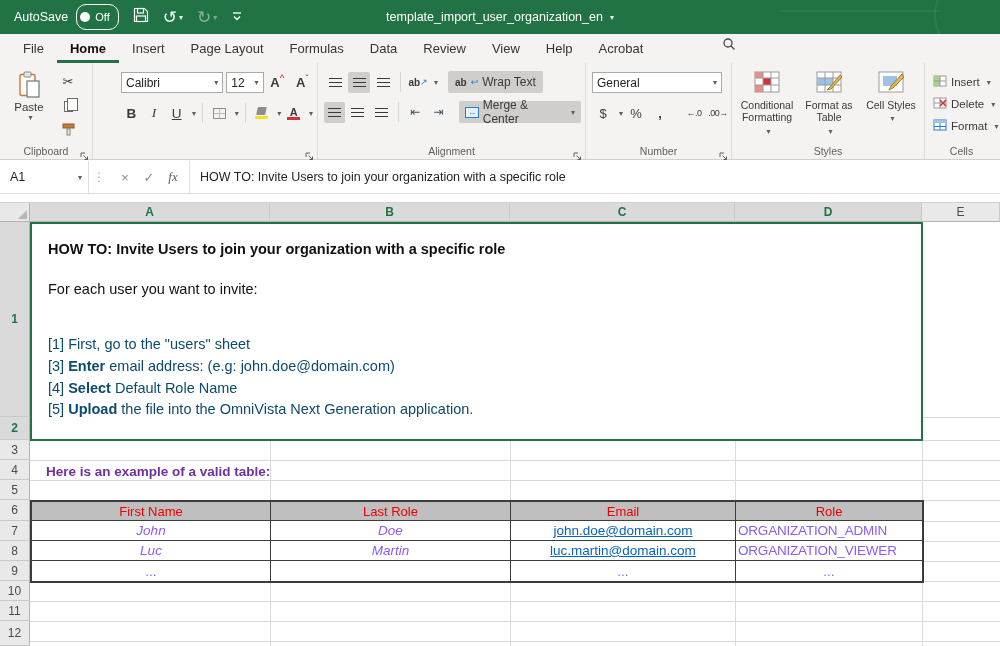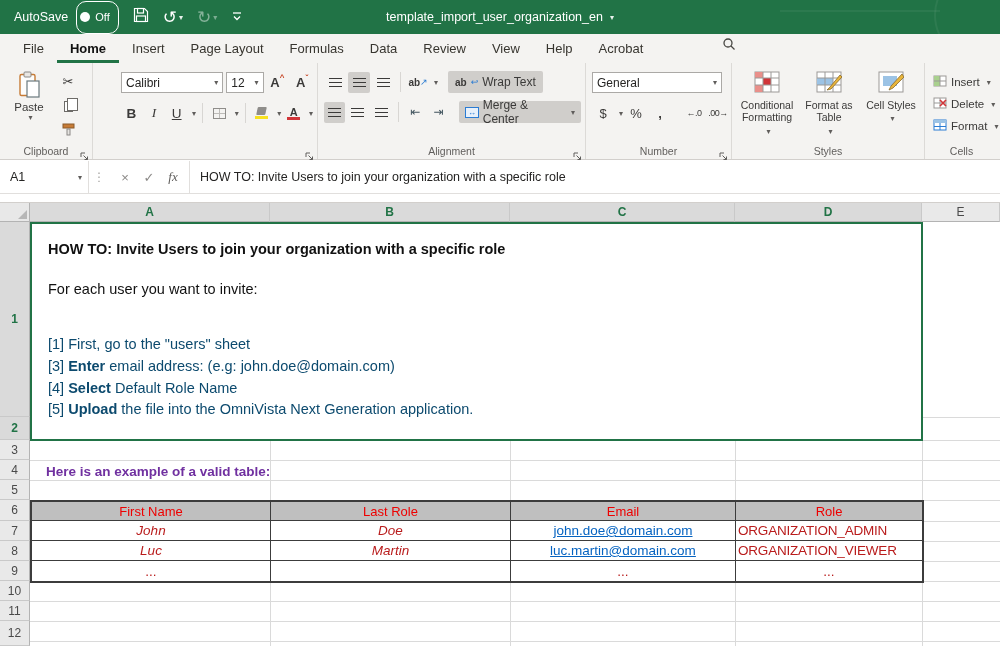--- a/index.html
+++ b/index.html
@@ -11,21 +11,21 @@
   .titlebar { position:absolute; top:0; left:0; width:1000px; height:34px;
     background:#217346; color:#fff; overflow:hidden; }
   .tb-decor1 { position:absolute; right:-24px; top:-30px; width:90px; height:90px;
     border:2px solid rgba(255,255,255,0.06); border-radius:50%; }
   .tb-decor2 { position:absolute; right:60px; top:10px; width:160px; height:2px;
     background:rgba(255,255,255,0.05); }
   .tb-left { position:absolute; left:14px; top:0; height:34px; display:flex;
     align-items:center; gap:14px; }
   .autosave { display:flex; align-items:center; gap:8px; font-size:12.5px; }
   .as-pill { display:flex; align-items:center; gap:5px; border:1.5px solid #fff;
-    border-radius:10px; padding:1px 8px 1px 3px; height:33px; }
+    border-radius:10px; padding:1px 8px 1px 3px; height:26px; }
   .as-dot { width:10px; height:10px; border-radius:50%; background:#fff; }
   .as-state { font-size:11px; }
   .qat-btn { display:flex; align-items:center; gap:2px; cursor:pointer; }
   .undo-glyph { font-size:17px; line-height:1; }
   .redo { opacity:0.45; }
   .tb-chev { font-size:8px; opacity:0.9; }
   .doc-title { position:absolute; left:50%; top:0; transform:translateX(-50%);
     height:34px; display:flex; align-items:center; gap:7px; font-size:12.5px; }
 
   
@@ -158,21 +158,21 @@
   .stepb { font-weight:700; }
   .stepb.big { font-size:16px; }
 
   .caption4 { position:absolute; left:46px; top:258px; height:20px; display:flex; align-items:center;
     font-size:13.5px; font-weight:700; color:#7030A0; z-index:2; cursor:cell;}
 
   .xtable { position:absolute; left:30px; top:297px; width:894px; border:2px solid #3c3c3c;
     z-index:3; background:#fff; }
   .xrow { display:flex; }
   .xcell { border-right:1px solid #3c3c3c; border-bottom:1px solid #3c3c3c; display:flex;
-    align-items:center; justify-content:center; font-size:13.5px; color:#b91c1c; cursor:cell;
+    align-items:center; justify-content:center; font-size:13.5px; color:#8b5cf6; cursor:cell;
     height:20px; overflow:hidden;}
   .xrow .xcell:last-child { border-right:none; }
   .xrow:last-child .xcell { border-bottom:none; }
   .c1 { width:239px; } .c2 { width:240px; } .c3 { width:225px; } .c4 { width:186px; }
   .xth { height:19px; background:#bfbfbf; color:#ee0000; font-weight:400; font-size:13px; }
   .ital { font-style:italic; }
   .link { color:#0563C1; text-decoration:underline; }
   .rolecell { justify-content:flex-start; padding-left:2px; letter-spacing:-0.2px; }
 </style>
 </head>

